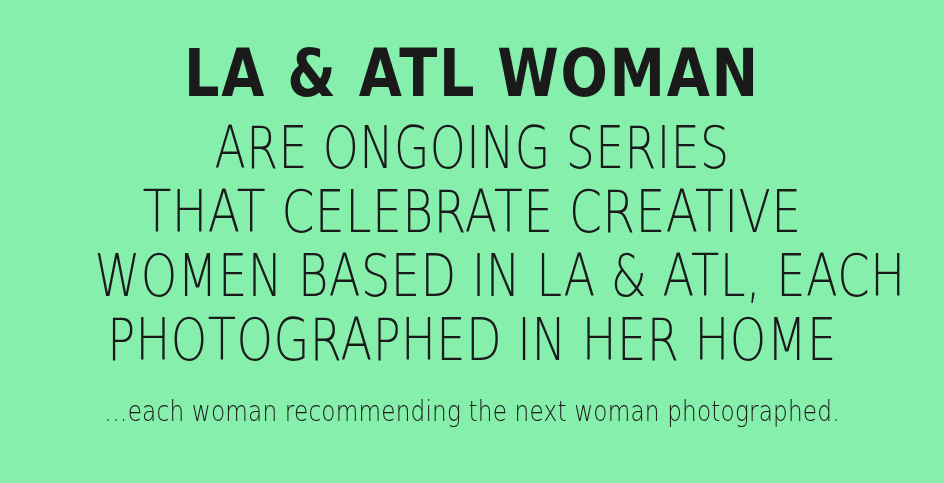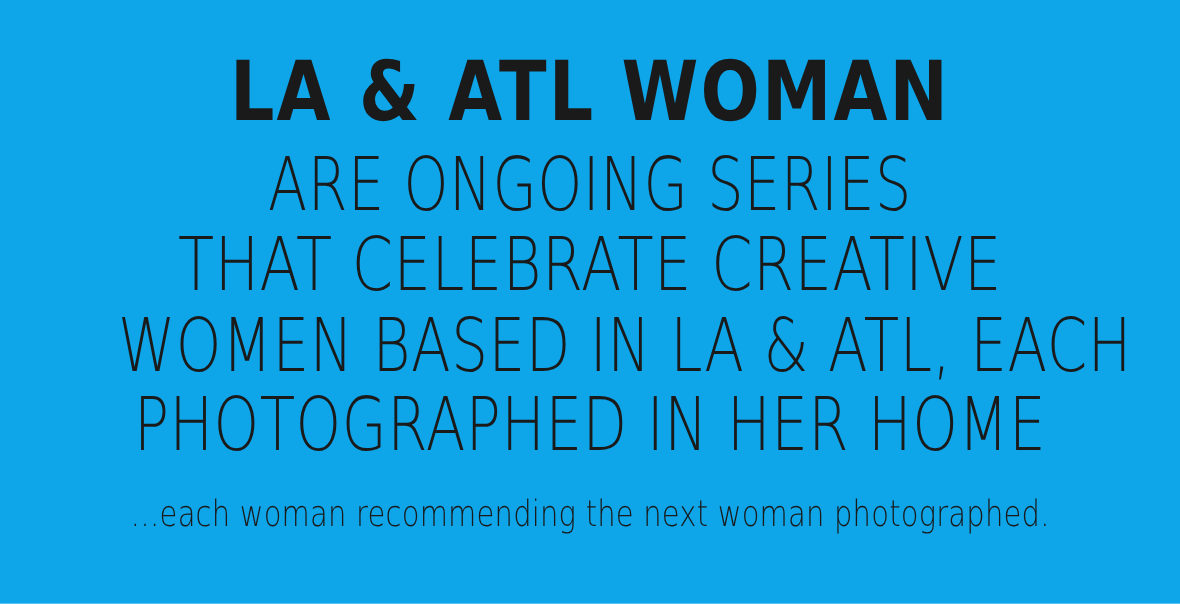--- a/index.html
+++ b/index.html
@@ -12,21 +12,21 @@
     height: 483px;
     background: #ffffff;
     font-family: "Liberation Sans", sans-serif;
     overflow: hidden;
   }
 
   #statement-graphic {
     position: relative;
     width: 944px;
     height: 483px;
-    background: #0ea5e9;
+    background: #86efac;
     display: flex;
     flex-direction: column;
     align-items: center;
     box-sizing: border-box;
     padding-top: 38px;
   }
 
   .headline-line,
   .body-line,
   .footnote-line {

